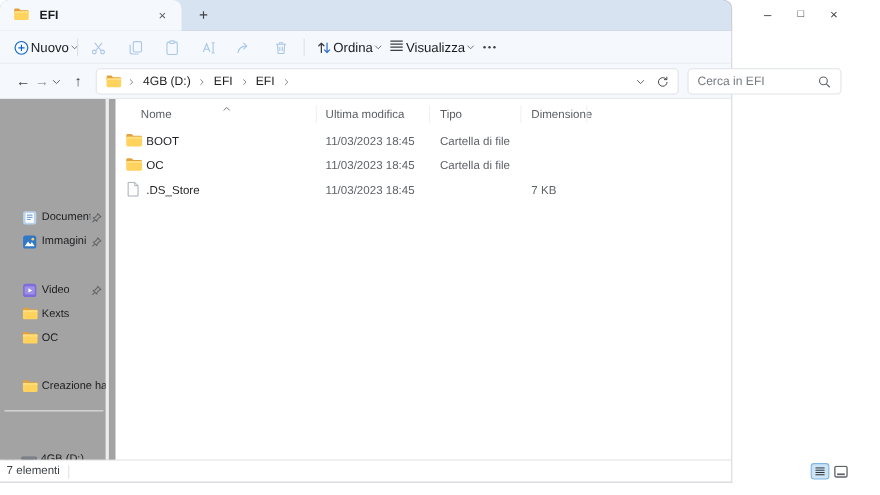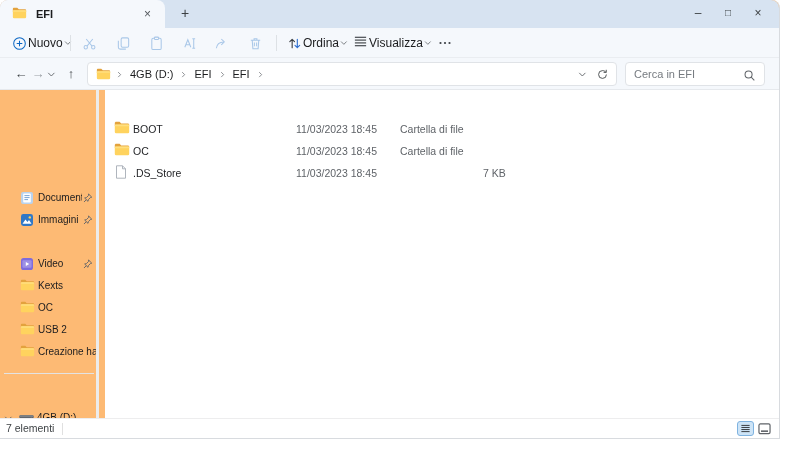--- a/index.html
+++ b/index.html
@@ -1,20 +1,20 @@
 <!DOCTYPE html>
 <html><head>
 <meta charset="utf-8">
 <style>
   * { margin:0; padding:0; box-sizing:border-box; }
   html,body { background:#fff; }
   .stage { position:relative; width:800px; height:450px; background:#fff;
            font-family:"Liberation Sans", sans-serif; overflow:hidden; }
 
-  .window { position:absolute; left:0; top:0; width:780px; height:439px; background:#fdba74;
+  .window { position:absolute; left:0; top:0; width:666px; height:439px; background:#a3a3a3;
             border-right:1px solid #d8dbdf; border-bottom:1px solid #d8dbdf;
             border-radius:8px 8px 0 0; }
 
   
   .tabbar { position:absolute; left:0; top:0; right:0; height:28px; background:#d7e3f1;
             border-radius:8px 8px 0 0; }
   .tab { position:absolute; left:0; top:0; width:165px; height:28px; background:#f5f8fc;
          border-radius:8px 8px 0 0; }
   .tab .ticon { position:absolute; left:12px; top:7px; }
   .tab .tlabel { position:absolute; left:36px; top:0; line-height:28px; font-size:11px;
@@ -410,26 +410,20 @@
             <use href="#i-folder"></use>
           </svg>
         <span class="slabel" style="left:38px;max-width:57px">Kexts</span>
       </div>
       <div class="srow" style="top:208px">
         <svg class="sicon" style="left:20px" width="15" height="12">
             <use href="#i-folder"></use>
           </svg>
         <span class="slabel" style="left:38px;max-width:57px">OC</span>
       </div>
-      <div class="srow" style="top:230px">
-        <svg class="sicon" style="left:20px" width="15" height="12">
-            <use href="#i-folder"></use>
-          </svg>
-        <span class="slabel" style="left:38px;max-width:57px">USB 2</span>
-      </div>
       <div class="srow" style="top:252px">
         <svg class="sicon" style="left:20px" width="15" height="12">
             <use href="#i-folder"></use>
           </svg>
         <span class="slabel" style="left:38px;max-width:58px">Creazione hacki</span>
       </div>
 
       <div class="sdivider"></div>
 
       <div class="srow" style="top:318px">
@@ -438,20 +432,33 @@
             </svg></span>
         <svg class="sicon" style="left:19px;top:6px" width="15" height="8">
             <use href="#i-drive"></use>
           </svg>
         <span class="slabel" style="left:37px;max-width:58px">4GB (D:)</span>
       </div>
 
     </div>
 
     <div class="content">
+      <div class="hdr">
+        <span class="hcell" style="left:23px">Nome</span>
+        <span class="hcaret rotm90"><svg width="8" height="8">
+              <use href="#i-chev"></use>
+            </svg></span>
+        <span class="hcell" style="left:191px">Ultima modifica</span>
+        <span class="hcell" style="left:295px">Tipo</span>
+        <span class="hcell" style="left:378px">Dimensione</span>
+        <span class="hsep" style="left:182px"></span>
+        <span class="hsep" style="left:285px"></span>
+        <span class="hsep" style="left:368px"></span>
+        <span class="hsep" style="left:428px"></span>
+      </div>
 
       <div class="frow" style="top:28px">
         <svg class="ficon" width="16" height="13">
             <use href="#i-folder"></use>
           </svg>
         <span class="fname">BOOT</span>
         <span class="fmeta fmod">11/03/2023 18:45</span>
         <span class="fmeta ftype">Cartella di file</span>
         <span class="fmeta fsize"></span>
       </div>

